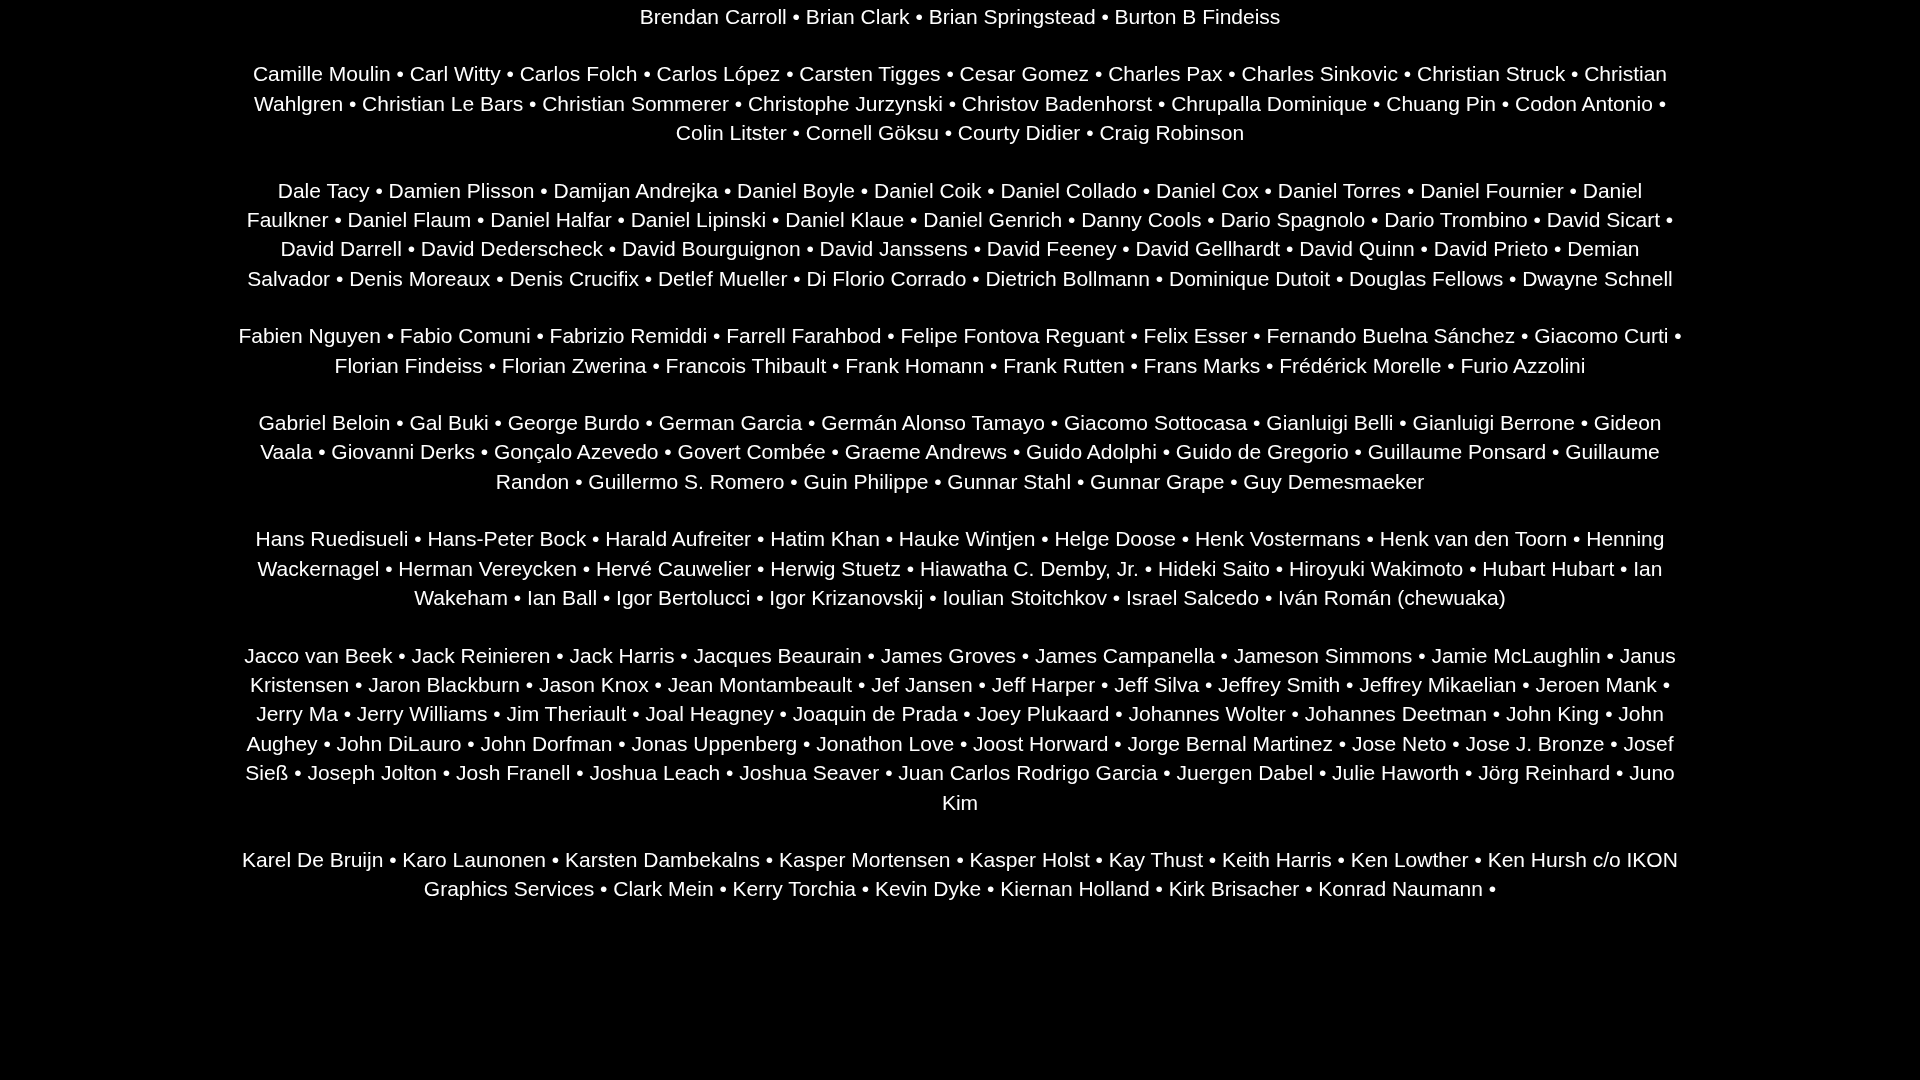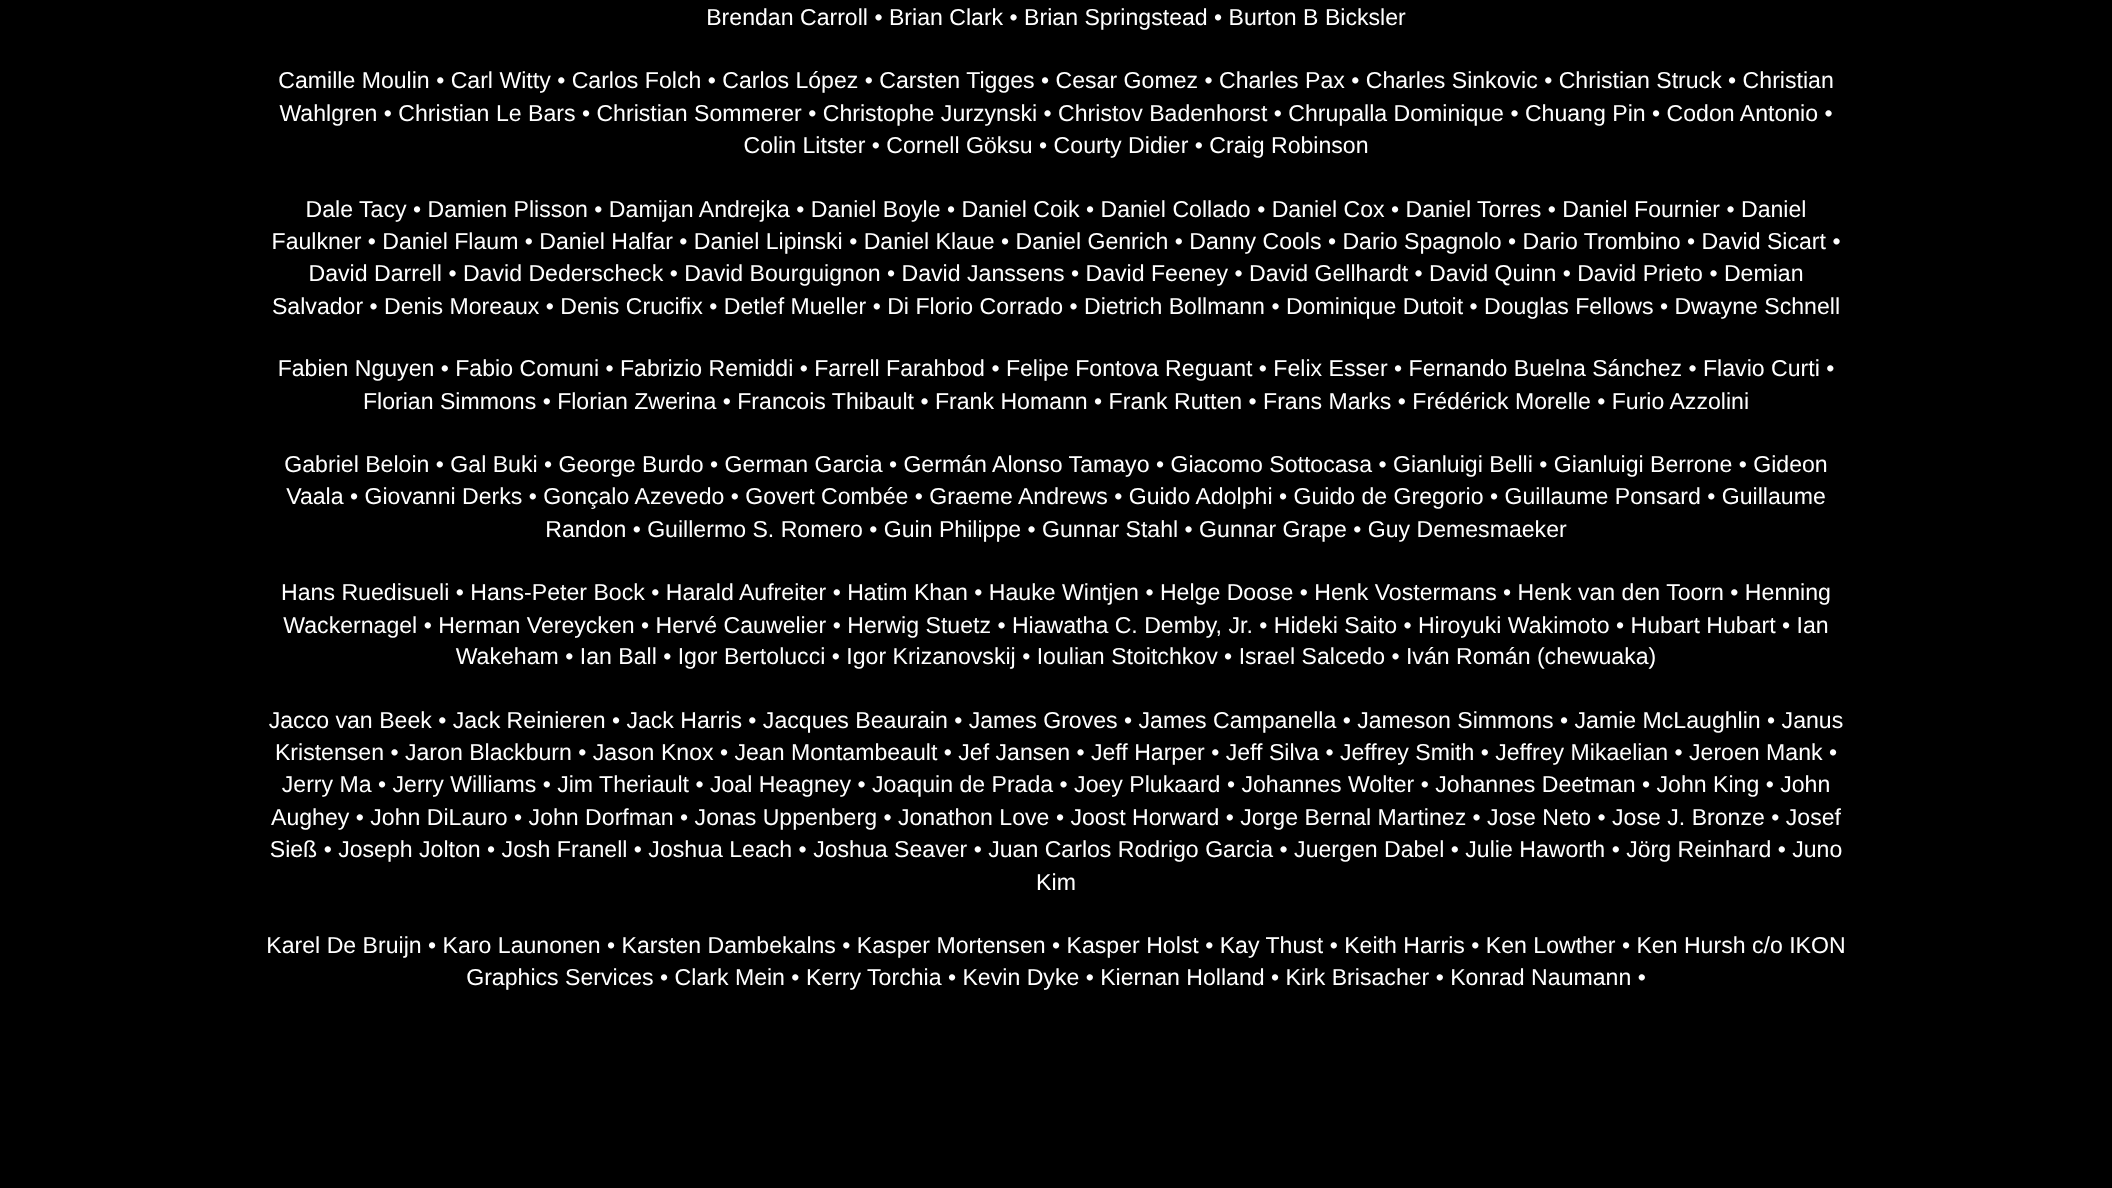--- a/index.html
+++ b/index.html
@@ -27,22 +27,22 @@
   .credits-group {
     margin: 0 0 28px 0;
     padding: 0;
   }
 </style>
 </head>
 <body>
 
 <main class="credits-roll">
   <div>
-      <p class="credits-group">Brendan Carroll • Brian Clark • Brian Springstead • Burton B Bicksler</p>
+      <p class="credits-group">Brendan Carroll • Brian Clark • Brian Springstead • Burton B Findeiss</p>
       <p class="credits-group">Camille Moulin • Carl Witty • Carlos Folch • Carlos López • Carsten Tigges • Cesar Gomez • Charles Pax • Charles Sinkovic • Christian Struck • Christian Wahlgren • Christian Le Bars • Christian Sommerer • Christophe Jurzynski • Christov Badenhorst • Chrupalla Dominique • Chuang Pin • Codon Antonio • Colin Litster • Cornell Göksu • Courty Didier • Craig Robinson</p>
       <p class="credits-group">Dale Tacy • Damien Plisson • Damijan Andrejka • Daniel Boyle • Daniel Coik • Daniel Collado • Daniel Cox • Daniel Torres • Daniel Fournier • Daniel Faulkner • Daniel Flaum • Daniel Halfar • Daniel Lipinski • Daniel Klaue • Daniel Genrich • Danny Cools • Dario Spagnolo • Dario Trombino • David Sicart • David Darrell • David Dederscheck • David Bourguignon • David Janssens • David Feeney • David Gellhardt • David Quinn • David Prieto • Demian Salvador • Denis Moreaux • Denis Crucifix • Detlef Mueller • Di Florio Corrado • Dietrich Bollmann • Dominique Dutoit • Douglas Fellows • Dwayne Schnell</p>
-      <p class="credits-group">Fabien Nguyen • Fabio Comuni • Fabrizio Remiddi • Farrell Farahbod • Felipe Fontova Reguant • Felix Esser • Fernando Buelna Sánchez • Flavio Curti • Florian Simmons • Florian Zwerina • Francois Thibault • Frank Homann • Frank Rutten • Frans Marks • Frédérick Morelle • Furio Azzolini</p>
+      <p class="credits-group">Fabien Nguyen • Fabio Comuni • Fabrizio Remiddi • Farrell Farahbod • Felipe Fontova Reguant • Felix Esser • Fernando Buelna Sánchez • Giacomo Curti • Florian Findeiss • Florian Zwerina • Francois Thibault • Frank Homann • Frank Rutten • Frans Marks • Frédérick Morelle • Furio Azzolini</p>
       <p class="credits-group">Gabriel Beloin • Gal Buki • George Burdo • German Garcia • Germán Alonso Tamayo • Giacomo Sottocasa • Gianluigi Belli • Gianluigi Berrone • Gideon Vaala • Giovanni Derks • Gonçalo Azevedo • Govert Combée • Graeme Andrews • Guido Adolphi • Guido de Gregorio • Guillaume Ponsard • Guillaume Randon • Guillermo S. Romero • Guin Philippe • Gunnar Stahl • Gunnar Grape • Guy Demesmaeker</p>
       <p class="credits-group">Hans Ruedisueli • Hans-Peter Bock • Harald Aufreiter • Hatim Khan • Hauke Wintjen • Helge Doose • Henk Vostermans • Henk van den Toorn • Henning Wackernagel • Herman Vereycken • Hervé Cauwelier • Herwig Stuetz • Hiawatha C. Demby, Jr. • Hideki Saito • Hiroyuki Wakimoto • Hubart Hubart • Ian Wakeham • Ian Ball • Igor Bertolucci • Igor Krizanovskij • Ioulian Stoitchkov • Israel Salcedo • Iván Román (chewuaka)</p>
       <p class="credits-group">Jacco van Beek • Jack Reinieren • Jack Harris • Jacques Beaurain • James Groves • James Campanella • Jameson Simmons • Jamie McLaughlin • Janus Kristensen • Jaron Blackburn • Jason Knox • Jean Montambeault • Jef Jansen • Jeff Harper • Jeff Silva • Jeffrey Smith • Jeffrey Mikaelian • Jeroen Mank • Jerry Ma • Jerry Williams • Jim Theriault • Joal Heagney • Joaquin de Prada • Joey Plukaard • Johannes Wolter • Johannes Deetman • John King • John Aughey • John DiLauro • John Dorfman • Jonas Uppenberg • Jonathon Love • Joost Horward • Jorge Bernal Martinez • Jose Neto • Jose J. Bronze • Josef Sieß • Joseph Jolton • Josh Franell • Joshua Leach • Joshua Seaver • Juan Carlos Rodrigo Garcia • Juergen Dabel • Julie Haworth • Jörg Reinhard • Juno Kim</p>
       <p class="credits-group">Karel De Bruijn • Karo Launonen • Karsten Dambekalns • Kasper Mortensen • Kasper Holst • Kay Thust • Keith Harris • Ken Lowther • Ken Hursh c/o IKON Graphics Services • Clark Mein • Kerry Torchia • Kevin Dyke • Kiernan Holland • Kirk Brisacher • Konrad Naumann •</p>
     </div>
 </main>
 
 </body></html>

